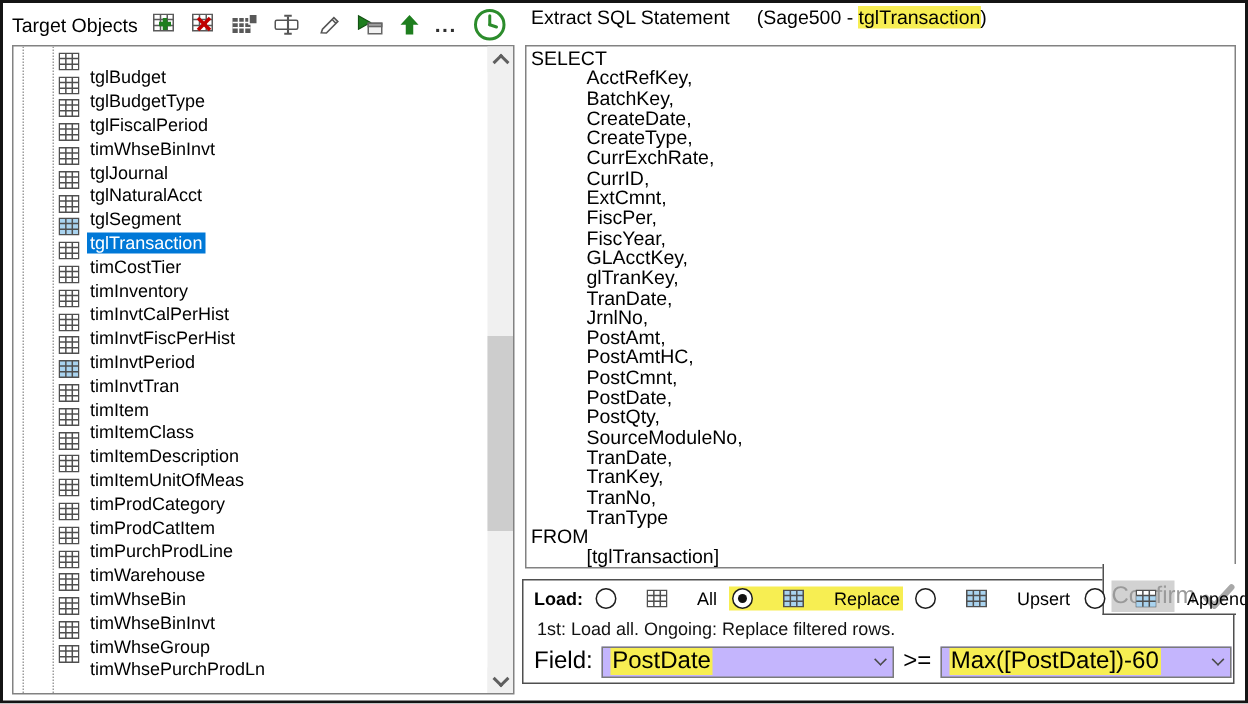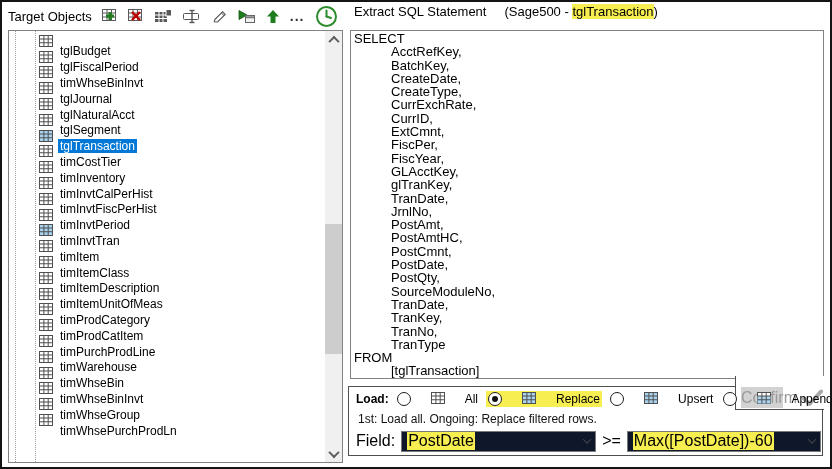--- a/index.html
+++ b/index.html
@@ -46,31 +46,31 @@
   
   .groupbox{position:absolute;left:346px;top:384px;width:475px;height:70px;border:1px solid #4f4f4f;box-sizing:border-box;background:#fff;}
   .notch{position:absolute;left:733px;top:374px;width:89px;height:34px;background:#fff;
          border-left:1px solid #4f4f4f;border-bottom:1px solid #4f4f4f;box-sizing:border-box;z-index:2;}
   .confirm{position:absolute;left:739px;top:385px;width:42px;height:21px;background:#d2d2d2;color:#9a9a9a;
            border:none;font-size:16px;font-family:inherit;padding:0;z-index:3;}
   .confirm-check{position:absolute;left:799px;top:387px;z-index:3;}
 
   .load-row{position:absolute;left:354px;top:387px;height:20px;display:flex;align-items:center;gap:6px;font-size:12px;z-index:3;}
   .load-label{font-weight:bold;white-space:pre;}
-  .load-opt{display:inline-flex;align-items:flex-start;gap:20px;padding:1px 2px;}
+  .load-opt{display:inline-flex;align-items:center;gap:20px;padding:1px 2px;}
   .load-opt.opthl{background:#f7ee52;}
   .radio{width:12px;height:12px;border:1px solid #1e1e1e;border-radius:50%;background:#fff;position:relative;flex:0 0 auto;}
   .radio.checked::after{content:"";position:absolute;left:3px;top:3px;width:6px;height:6px;border-radius:50%;background:#111;}
   .checkbox{width:12px;height:12px;border:1px solid #1e1e1e;background:#fff;flex:0 0 auto;}
   .opt-label{white-space:pre;}
 
   .load-desc{position:absolute;left:356px;top:410px;font-size:12px;color:#111;z-index:3;white-space:pre;}
 
   .field-row{position:absolute;left:354px;top:428px;height:22px;display:flex;align-items:center;font-size:16px;z-index:3;}
-  .combo{display:inline-flex;align-items:center;height:21px;border:1px solid #7a7a7a;background:#0f172a;box-sizing:border-box;padding:0 5px;}
+  .combo{display:inline-flex;align-items:center;height:21px;border:1px solid #7a7a7a;background:#c4b5fd;box-sizing:border-box;padding:0 5px;}
   .combo .val{background:#f7ee52;padding:0 1px;white-space:pre;}
   .combo .chev{margin-left:auto;width:5px;height:5px;border-width:1.5px;border-color:#4a4a4a;}
   .combo1{width:195px;margin-left:6px;}
   .combo2{width:194px;}
   .op{margin:0 6px;white-space:pre;}
 </style>
 </head>
 <body>
 
 <div class="screen">
@@ -161,20 +161,30 @@
     <div class="tree-rows" id="treeRows">
         <div class="tree-row">
           <svg width="14" height="12" viewBox="0 0 14 12" style="flex:0 0 auto">
             <rect x="0.5" y="0.5" width="13" height="11" fill="#ffffff" stroke="#4f4f4f"></rect>
             <line x1="0.5" y1="4" x2="13.5" y2="4" stroke="#4f4f4f"></line>
             <line x1="0.5" y1="7.75" x2="13.5" y2="7.75" stroke="#4f4f4f"></line>
             <line x1="4.9" y1="0.5" x2="4.9" y2="11.5" stroke="#4f4f4f"></line>
             <line x1="9.2" y1="0.5" x2="9.2" y2="11.5" stroke="#4f4f4f"></line>
           </svg>
           <span class="tree-label">tglBudget</span>
+        </div>
+        <div class="tree-row">
+          <svg width="14" height="12" viewBox="0 0 14 12" style="flex:0 0 auto">
+            <rect x="0.5" y="0.5" width="13" height="11" fill="#ffffff" stroke="#4f4f4f"></rect>
+            <line x1="0.5" y1="4" x2="13.5" y2="4" stroke="#4f4f4f"></line>
+            <line x1="0.5" y1="7.75" x2="13.5" y2="7.75" stroke="#4f4f4f"></line>
+            <line x1="4.9" y1="0.5" x2="4.9" y2="11.5" stroke="#4f4f4f"></line>
+            <line x1="9.2" y1="0.5" x2="9.2" y2="11.5" stroke="#4f4f4f"></line>
+          </svg>
+          <span class="tree-label">tglBudgetType</span>
         </div>
         <div class="tree-row">
           <svg width="14" height="12" viewBox="0 0 14 12" style="flex:0 0 auto">
             <rect x="0.5" y="0.5" width="13" height="11" fill="#ffffff" stroke="#4f4f4f"></rect>
             <line x1="0.5" y1="4" x2="13.5" y2="4" stroke="#4f4f4f"></line>
             <line x1="0.5" y1="7.75" x2="13.5" y2="7.75" stroke="#4f4f4f"></line>
             <line x1="4.9" y1="0.5" x2="4.9" y2="11.5" stroke="#4f4f4f"></line>
             <line x1="9.2" y1="0.5" x2="9.2" y2="11.5" stroke="#4f4f4f"></line>
           </svg>
           <span class="tree-label">tglFiscalPeriod</span>

